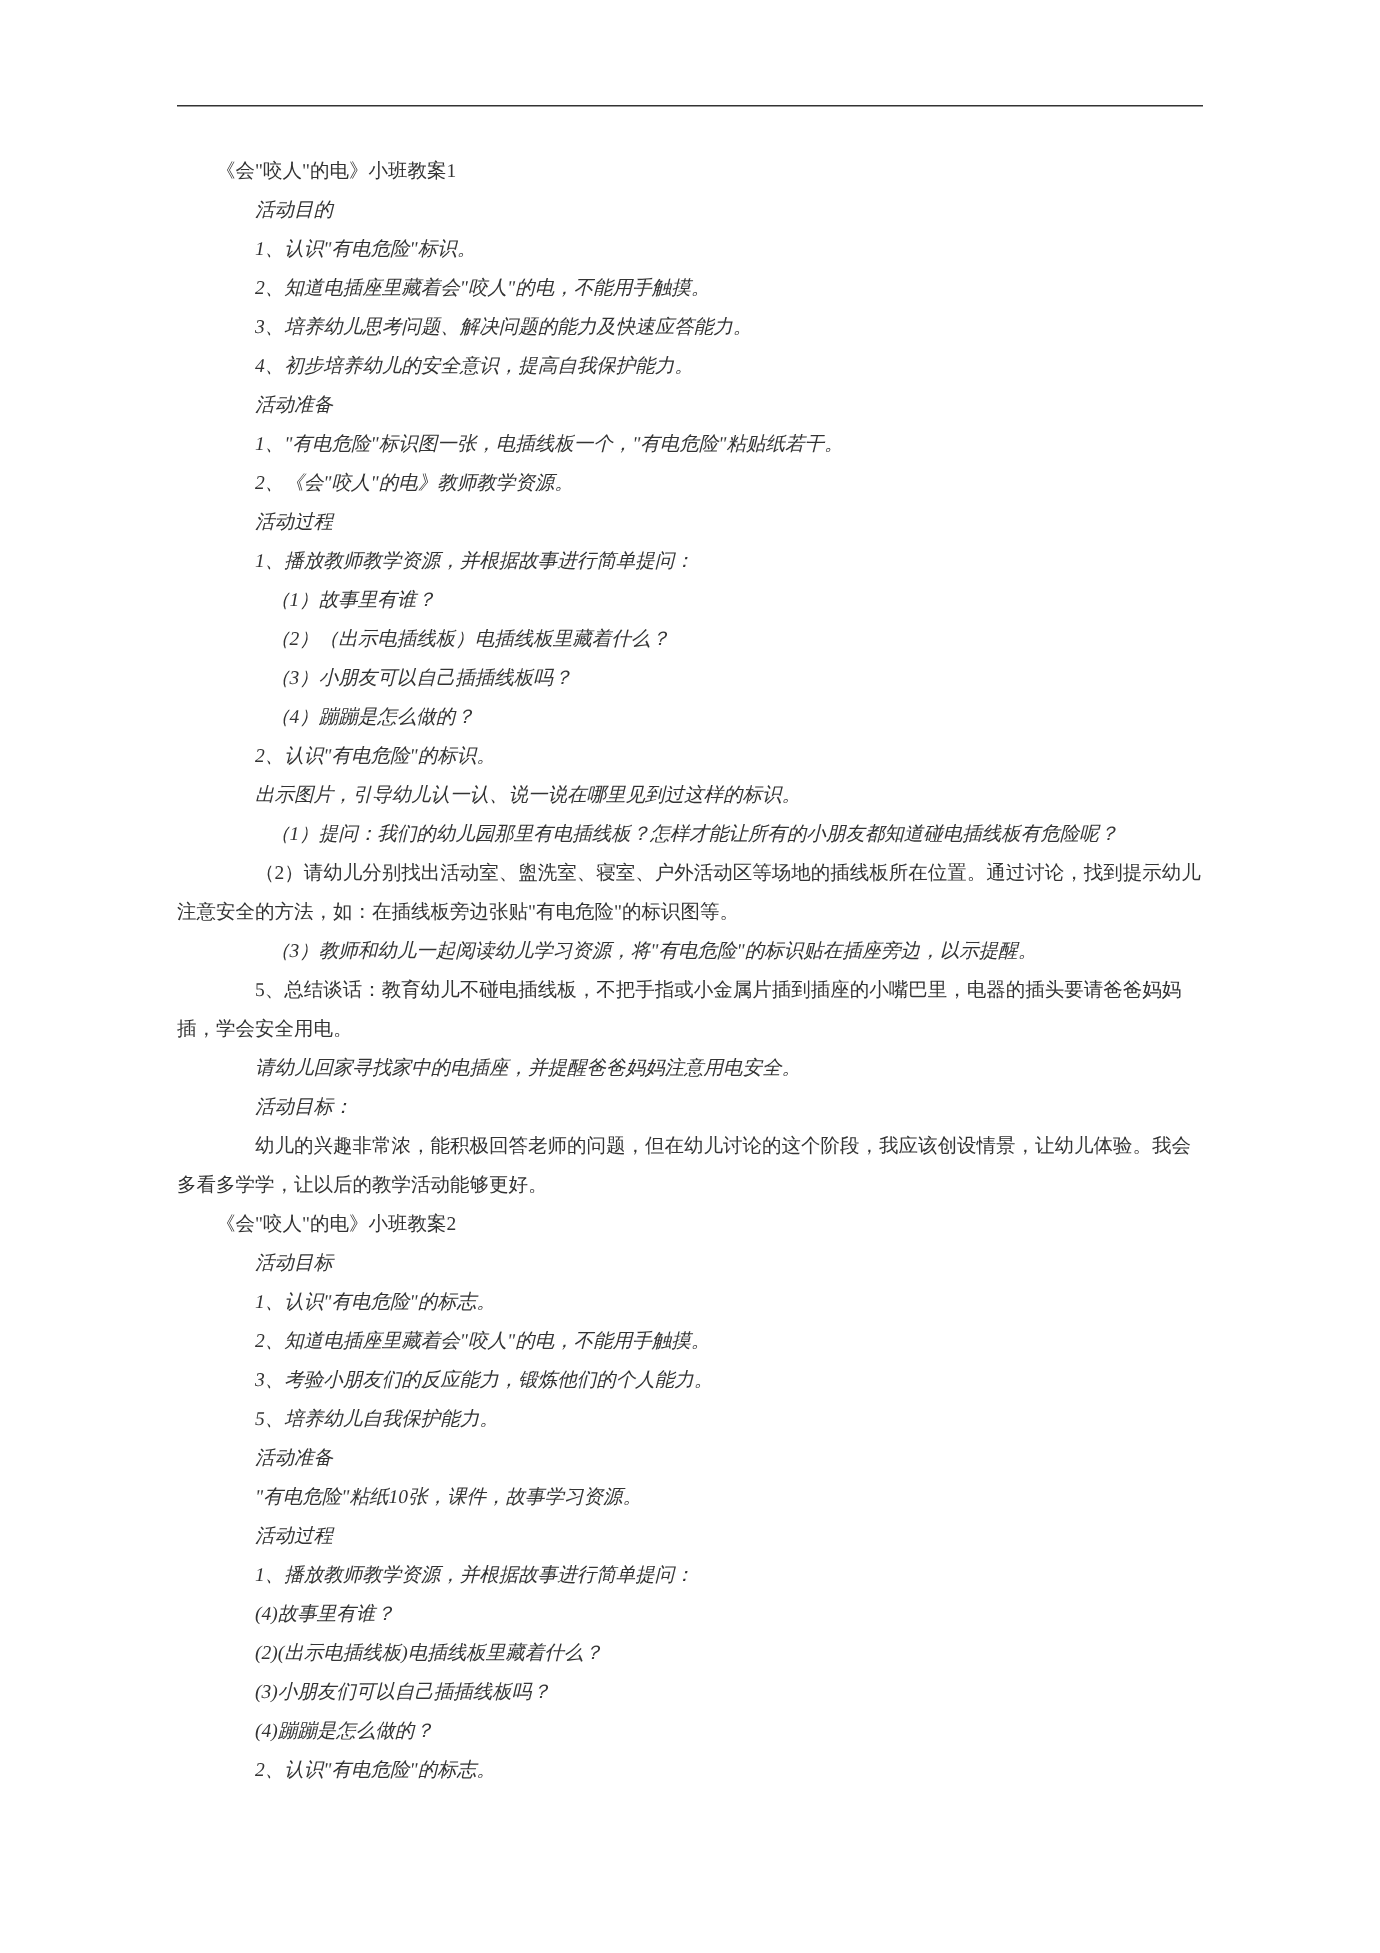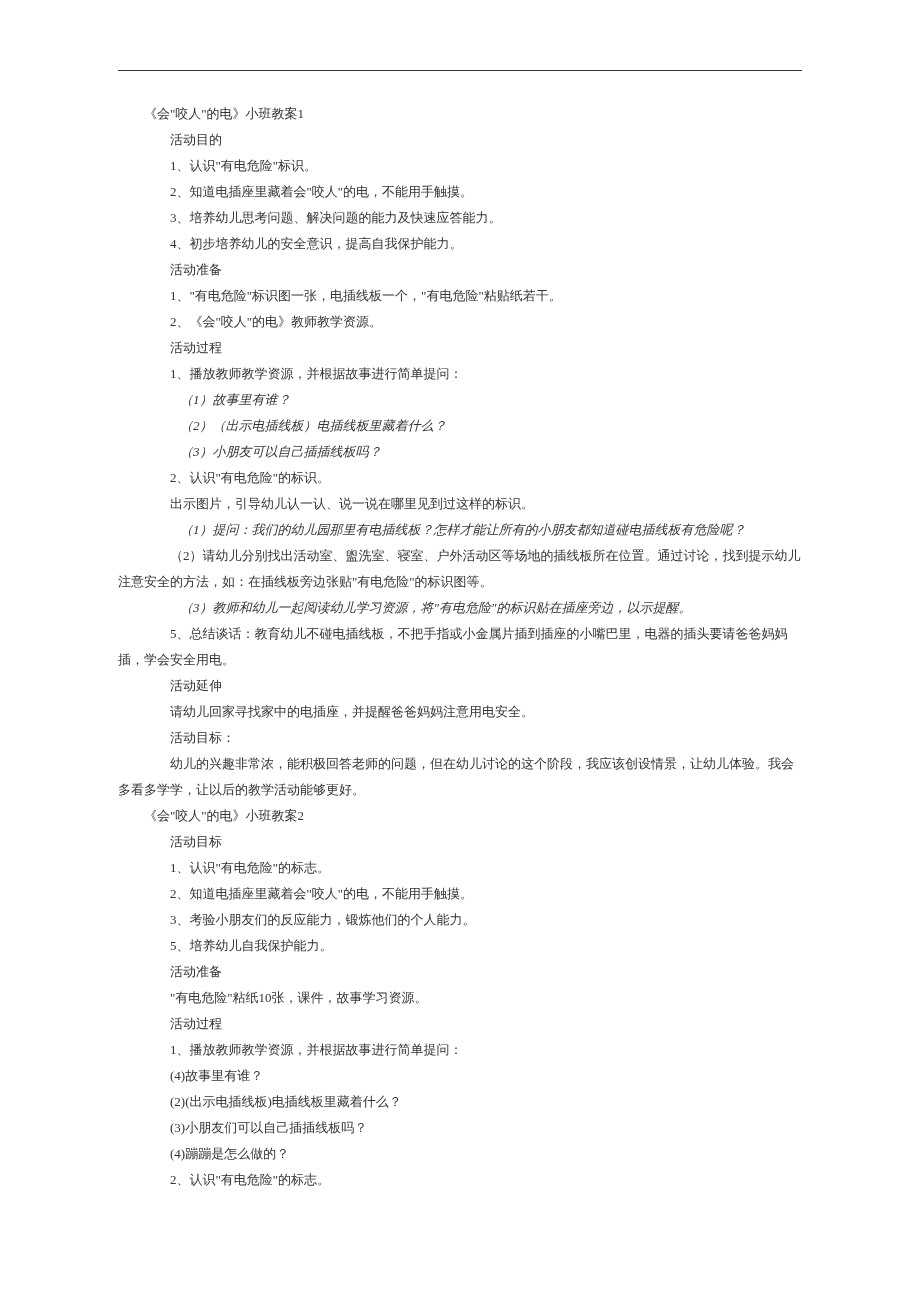--- a/index.html
+++ b/index.html
@@ -13,21 +13,21 @@
     line-height: 2.0;
     padding: 70px 118px 30px 118px;
     position: relative;
   }
   .hr-line {
     border: none;
     border-top: 1px solid #333;
     margin-bottom: 30px;
   }
   .l1 { padding-left: 26px; }
-  .l2 { padding-left: 52px; }
+  .l2 { padding-left: 52px; font-style: italic; }
   .l3 { padding-left: 62px; font-style: italic; }
   .wrap { text-indent: 52px; padding-left: 0; font-family: Liberation Serif, serif; }
   p { white-space: pre-wrap; word-break: break-all; }
 </style>
 </head>
 <body>
 
 <hr class="hr-line">
 
 <div>
@@ -39,27 +39,27 @@
   <p class="l2">3、培养幼儿思考问题、解决问题的能力及快速应答能力。</p>
   <p class="l2">4、初步培养幼儿的安全意识，提高自我保护能力。</p>
   <p class="l2">活动准备</p>
   <p class="l2">1、"有电危险"标识图一张，电插线板一个，"有电危险"粘贴纸若干。</p>
   <p class="l2">2、《会"咬人"的电》教师教学资源。</p>
   <p class="l2">活动过程</p>
   <p class="l2">1、播放教师教学资源，并根据故事进行简单提问：</p>
   <p class="l3">（1）故事里有谁？</p>
   <p class="l3">（2）（出示电插线板）电插线板里藏着什么？</p>
   <p class="l3">（3）小朋友可以自己插插线板吗？</p>
+  <p class="l3">（4）蹦蹦是怎么做的？</p>
   <p class="l2">2、认识"有电危险"的标识。</p>
   <p class="l2">出示图片，引导幼儿认一认、说一说在哪里见到过这样的标识。</p>
   <p class="l3">（1）提问：我们的幼儿园那里有电插线板？怎样才能让所有的小朋友都知道碰电插线板有危险呢？</p>
   <p class="wrap">（2）请幼儿分别找出活动室、盥洗室、寝室、户外活动区等场地的插线板所在位置。通过讨论，找到提示幼儿注意安全的方法，如：在插线板旁边张贴"有电危险"的标识图等。</p>
   <p class="l3">（3）教师和幼儿一起阅读幼儿学习资源，将"有电危险"的标识贴在插座旁边，以示提醒。</p>
   <p class="wrap">5、总结谈话：教育幼儿不碰电插线板，不把手指或小金属片插到插座的小嘴巴里，电器的插头要请爸爸妈妈插，学会安全用电。</p>
-  <p class="l2">活动延伸</p>
   <p class="l2">请幼儿回家寻找家中的电插座，并提醒爸爸妈妈注意用电安全。</p>
   <p class="l2">活动目标：</p>
   <p class="wrap">幼儿的兴趣非常浓，能积极回答老师的问题，但在幼儿讨论的这个阶段，我应该创设情景，让幼儿体验。我会多看多学学，让以后的教学活动能够更好。</p>
 
   <p class="l1">《会"咬人"的电》小班教案2</p>
   <p class="l2">活动目标</p>
   <p class="l2">1、认识"有电危险"的标志。</p>
   <p class="l2">2、知道电插座里藏着会"咬人"的电，不能用手触摸。</p>
   <p class="l2">3、考验小朋友们的反应能力，锻炼他们的个人能力。</p>
   <p class="l2">5、培养幼儿自我保护能力。</p>

